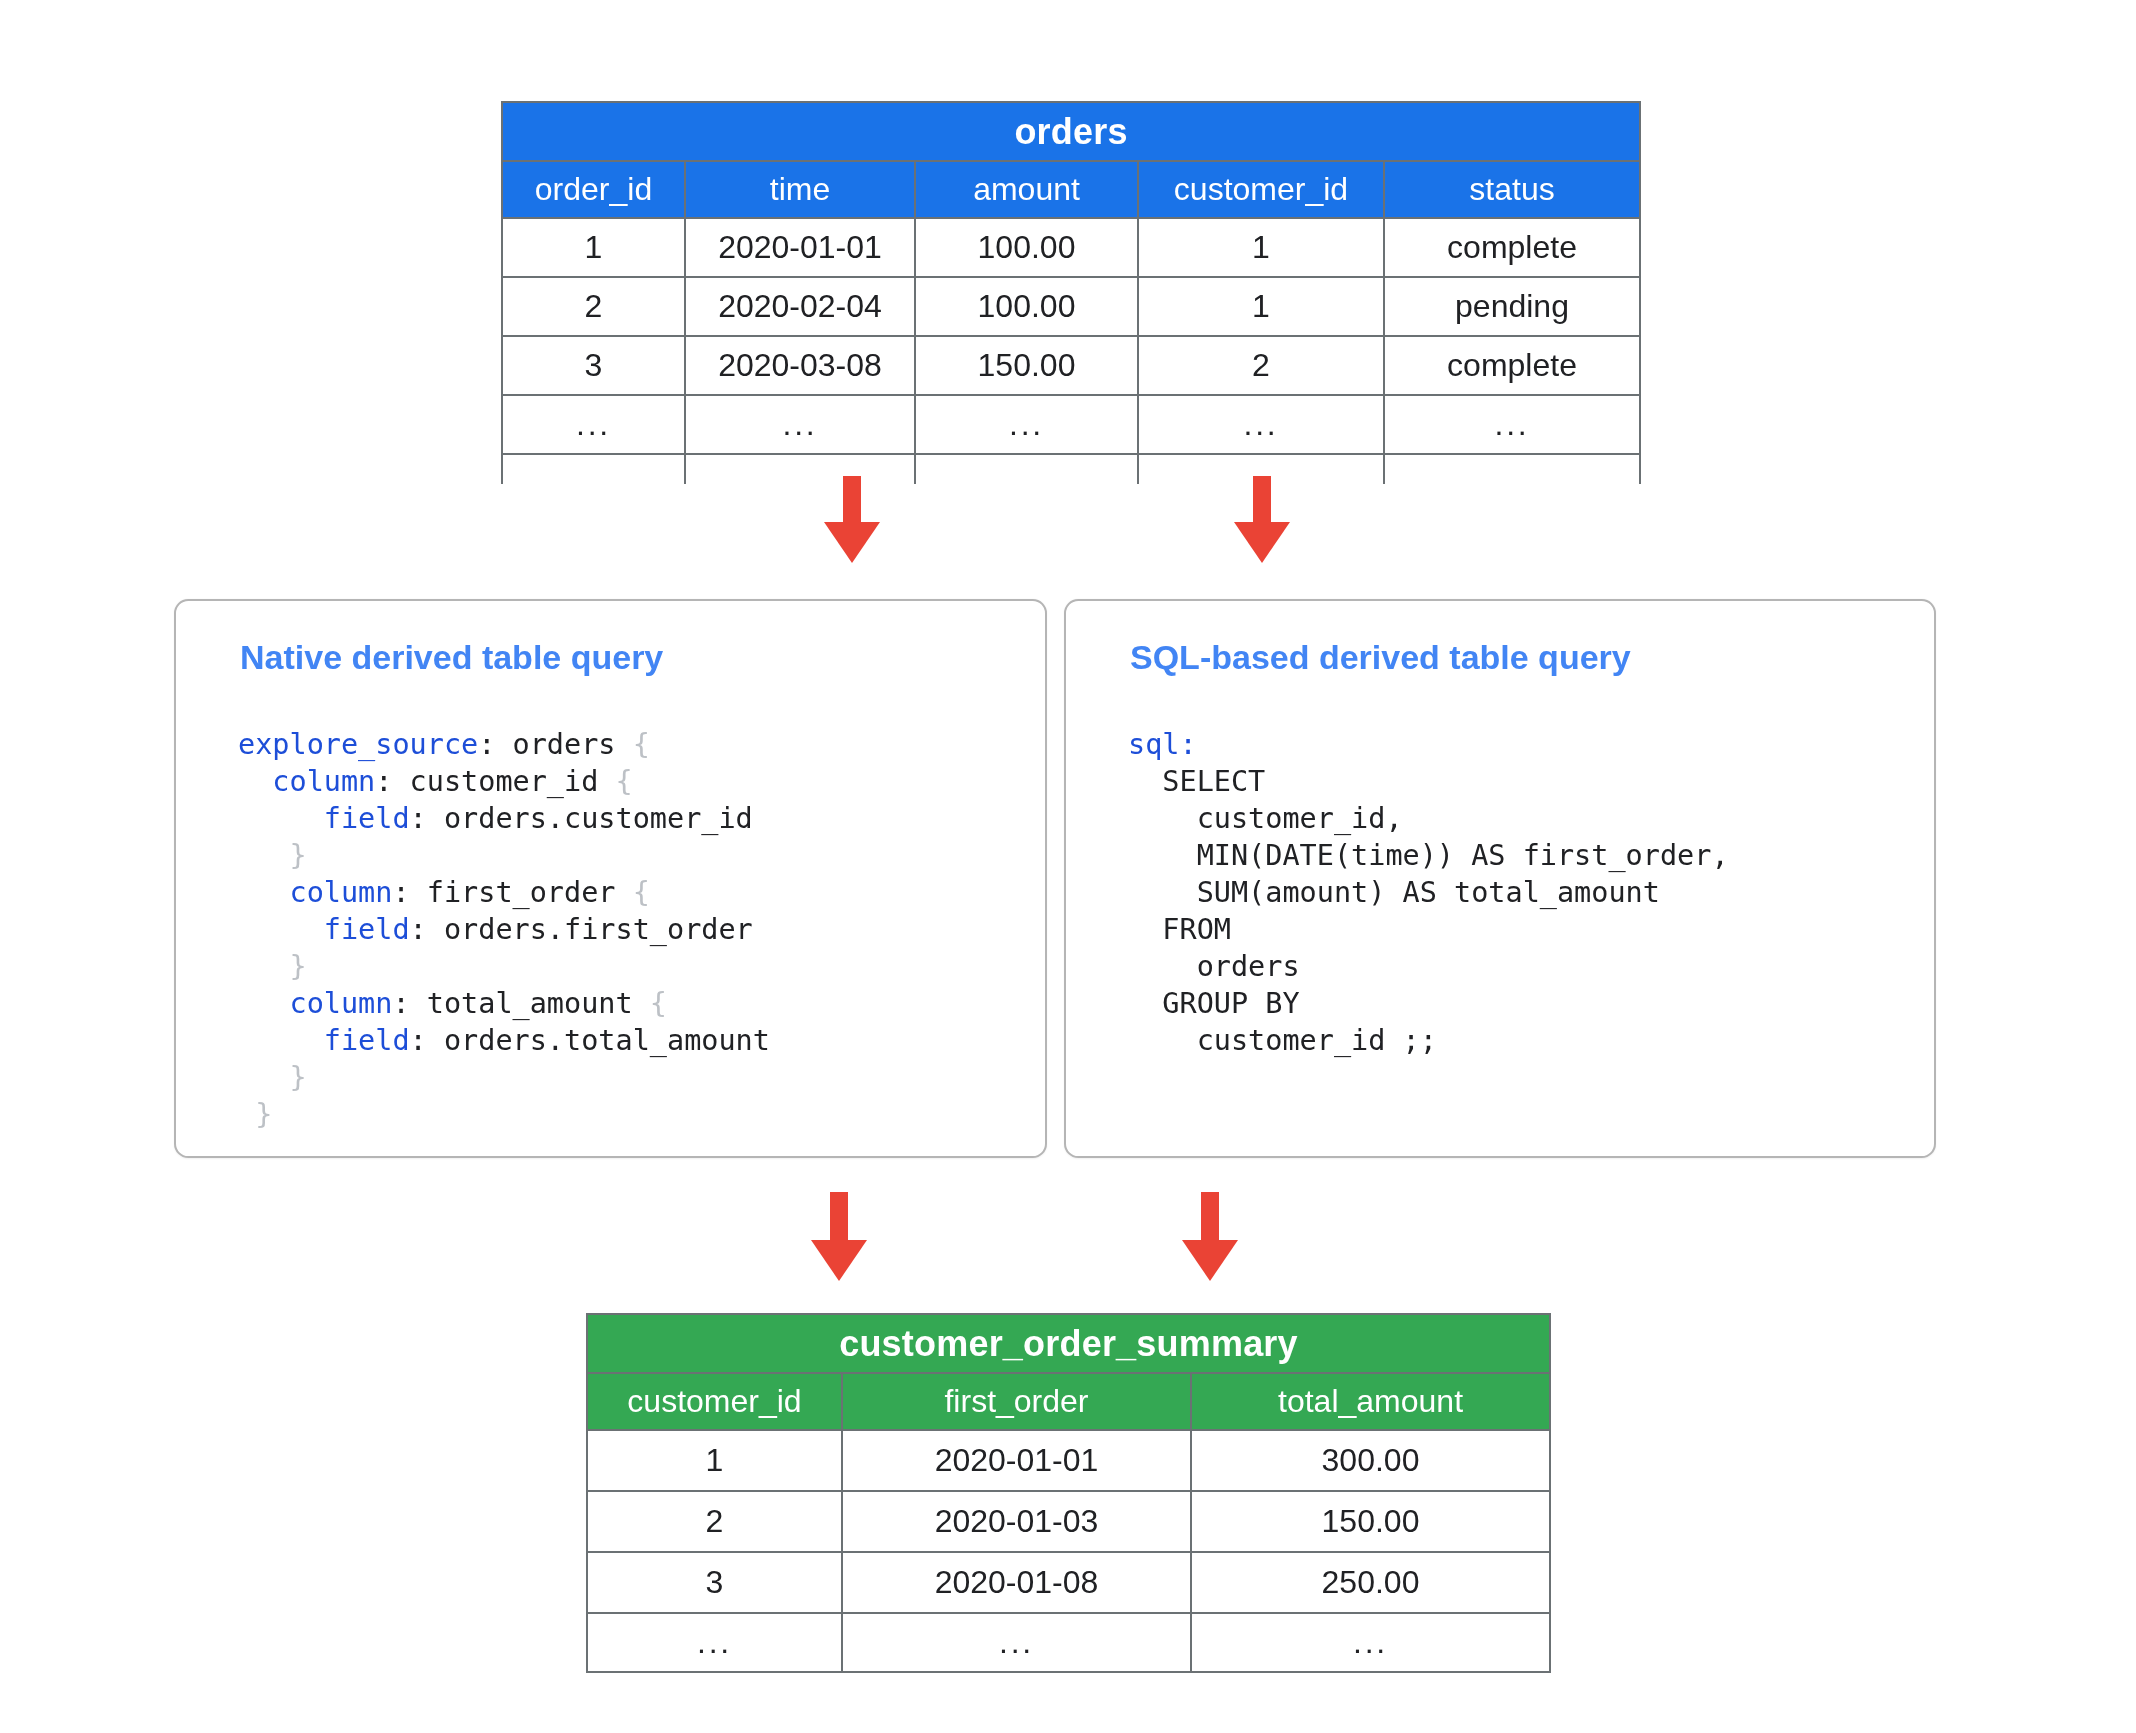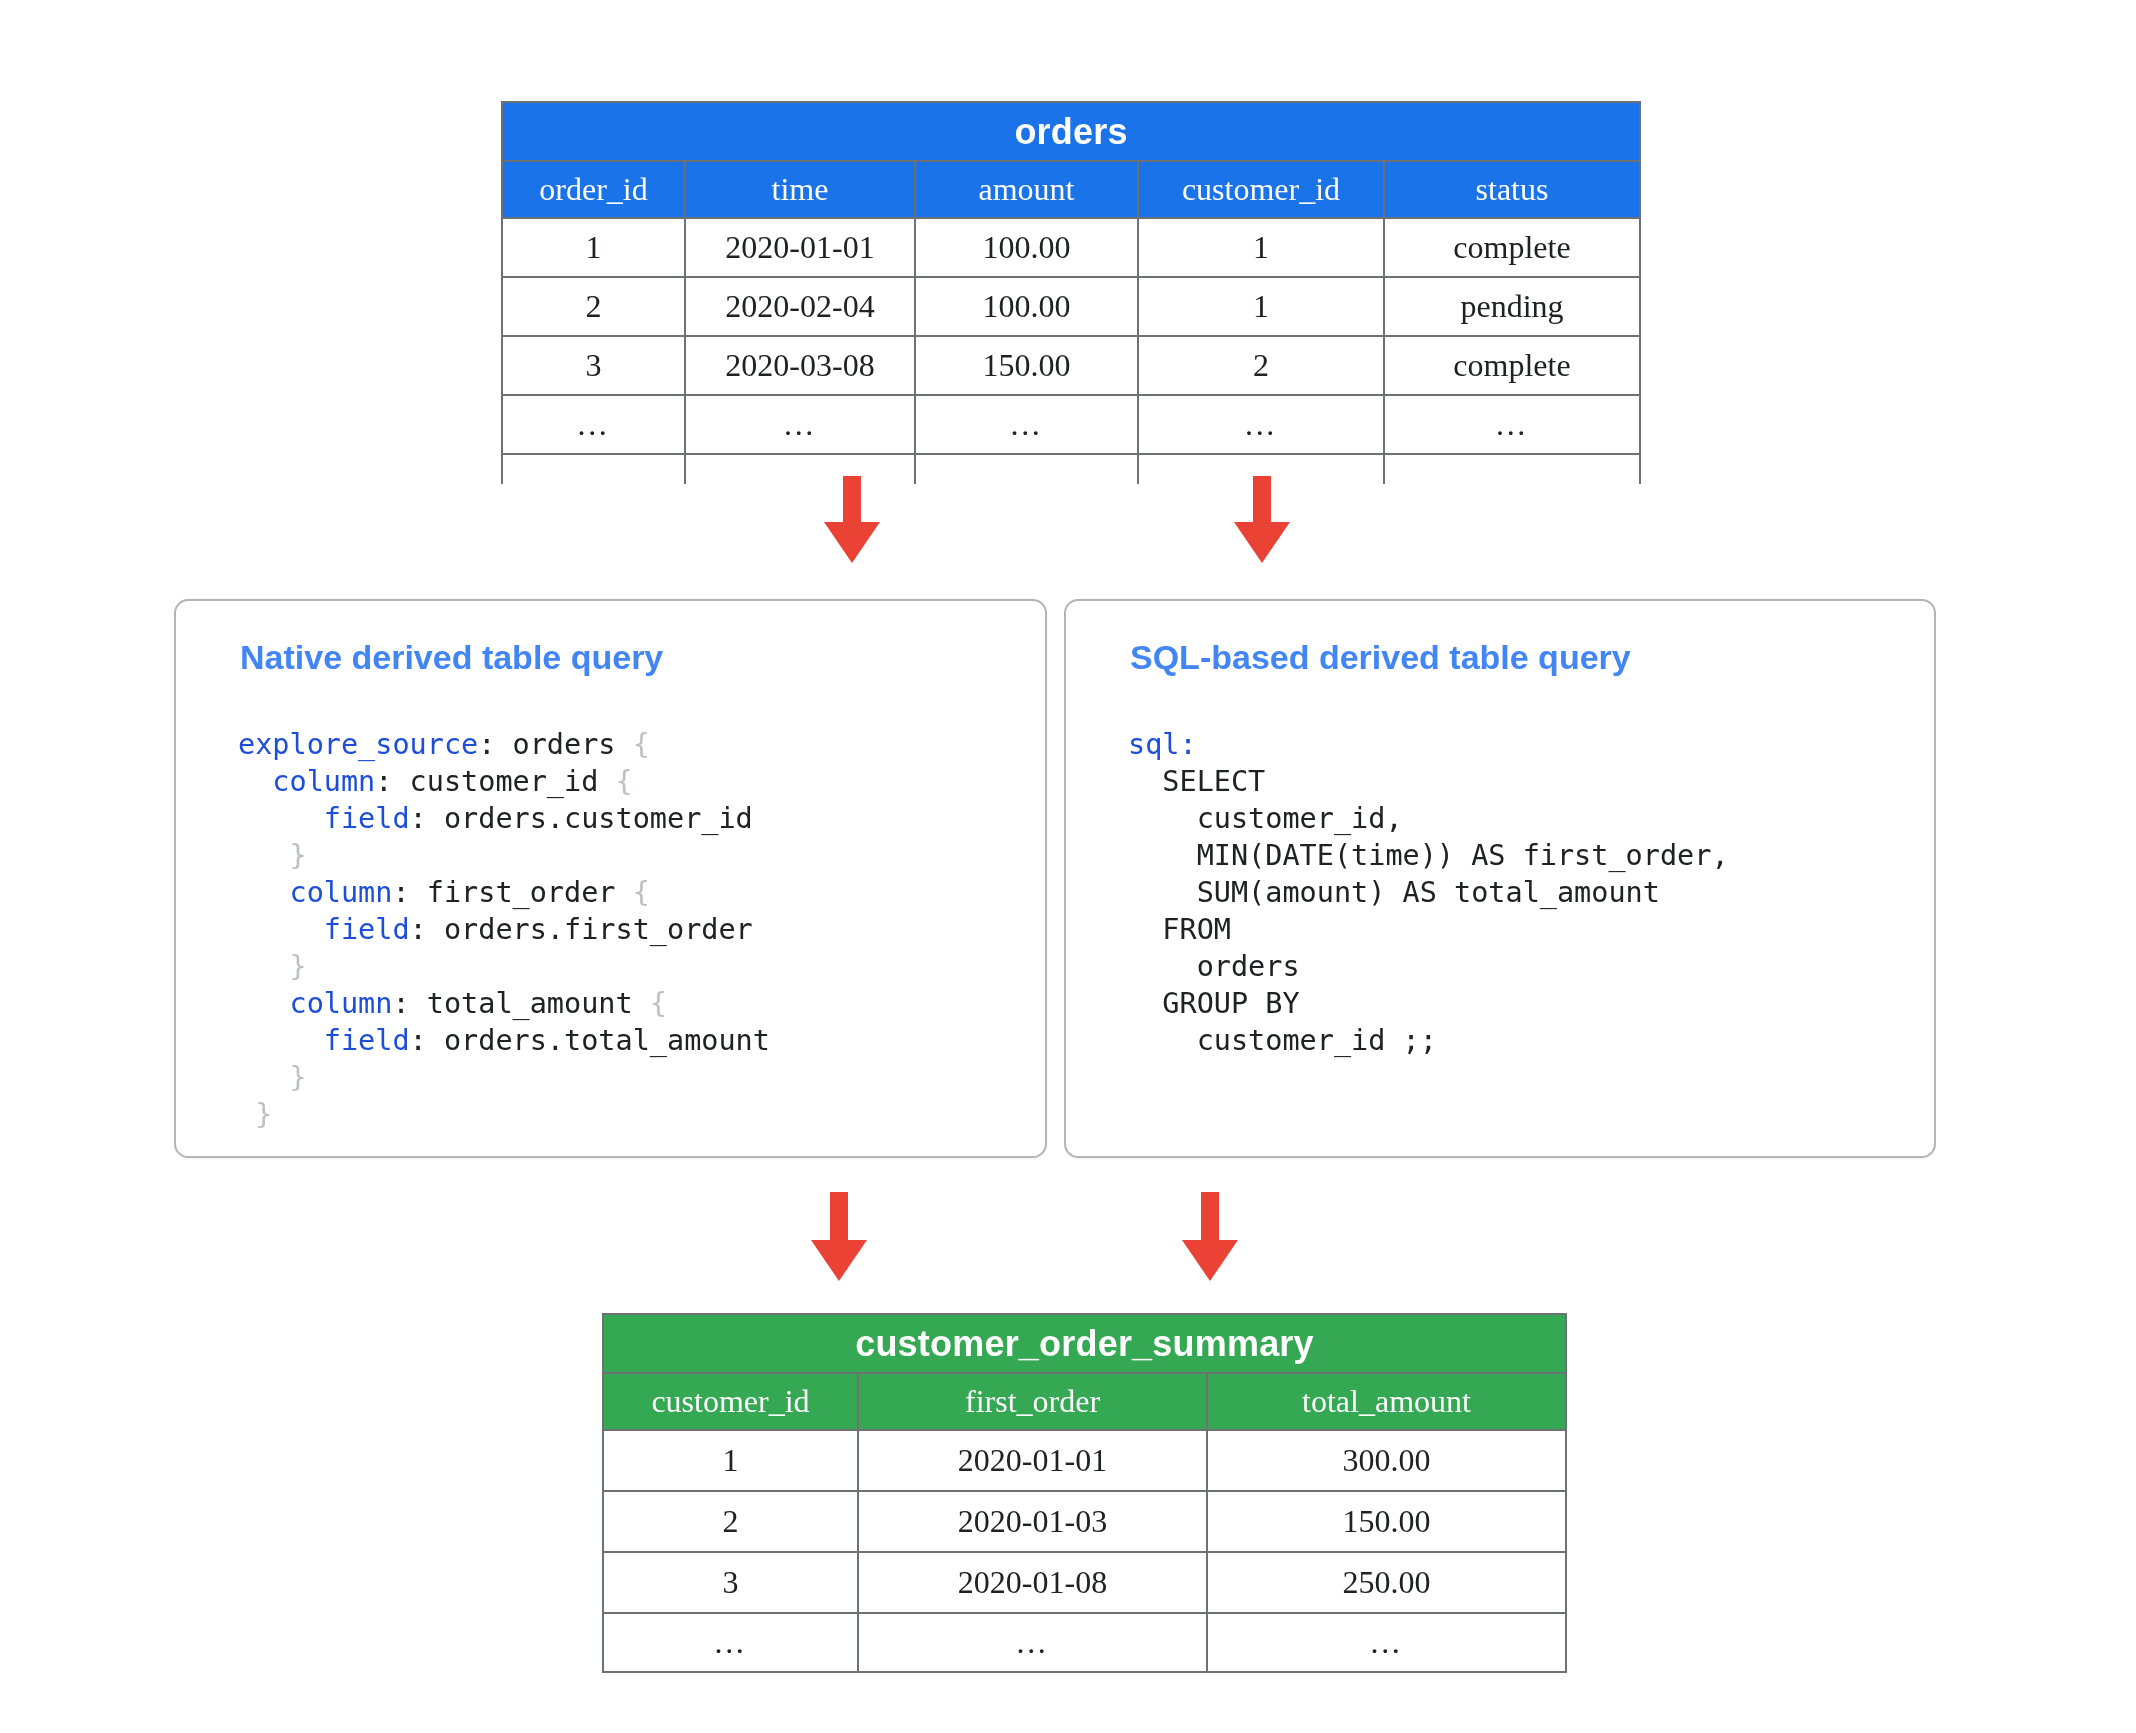--- a/index.html
+++ b/index.html
@@ -27,21 +27,21 @@
     position: absolute;
     border-collapse: collapse;
     table-layout: fixed;
     background: #ffffff;
   }
   .db-table td, .db-table th {
     border: 2.7px solid #6b7174;
     padding: 0;
     text-align: center;
     vertical-align: middle;
-    font-family: Liberation Serif, serif;
+    font-family: Liberation Sans, sans-serif;
     color: #202124;
     font-weight: 400;
     white-space: nowrap;
   }
   .db-table .tbl-title {
     font-family: "Liberation Sans", sans-serif;
     font-weight: bold;
     color: #ffffff;
     letter-spacing: 0.2px;
   }
@@ -78,21 +78,20 @@
   #orders-table tr.cut-row td {
     height: 28.5px;
     border-bottom: none;
   }
 
   
   #summary-table {
     left: 586px;
     top: 1313px;
     width: 963px;
-    margin-left: 16px;
   }
   #summary-table .tbl-title {
     background: #34a853;
     height: 57px;
     font-size: 36px;
   }
   #summary-table .col-head {
     background: #34a853;
     height: 55px;
     font-size: 32px;

